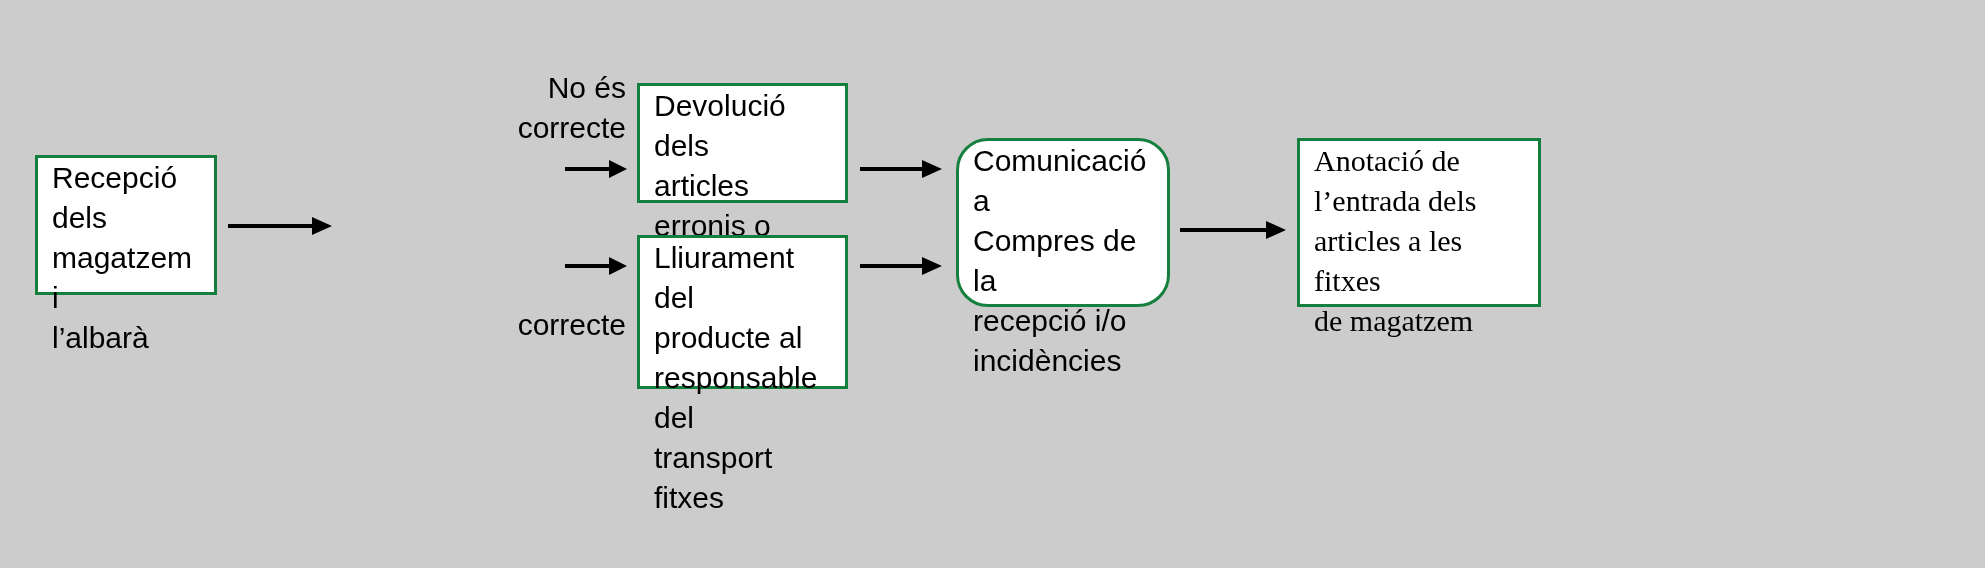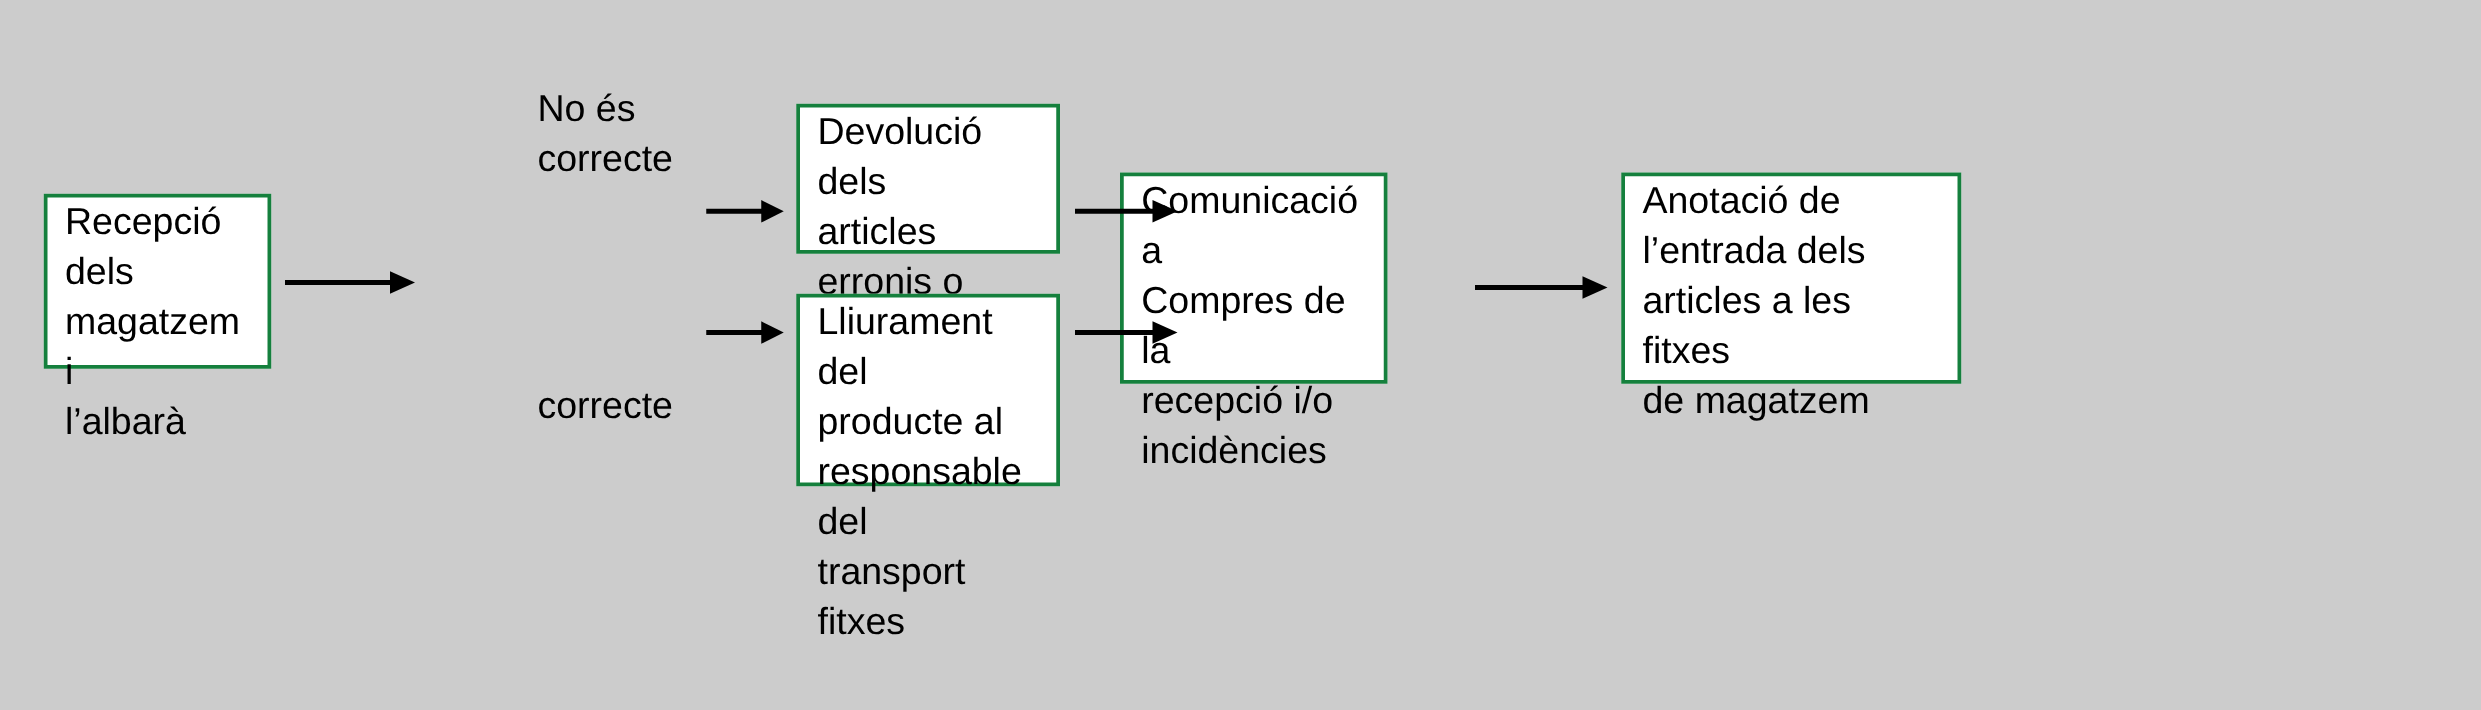--- a/index.html
+++ b/index.html
@@ -34,39 +34,39 @@
     padding: 0 14px;
     white-space: pre-line;
     text-align: left;
   }
   .edge-label {
     position: absolute;
     font-size: 30px;
     line-height: 40px;
     color: #000000;
     white-space: pre-line;
-    text-align: left;
+    text-align: right;
   }
   .arrow {
     position: absolute;
     height: 24px;
     display: block;
   }
   .arrow svg {
     display: block;
     overflow: visible;
   }
 
   
   #node-reception      { left: 35px;   top: 155px; width: 182px; height: 140px; }
   #node-check          { left: 342px;  top: 138px; width: 213px; height: 168px; }
   #node-return         { left: 637px;  top: 83px;  width: 211px; height: 120px; }
   #node-delivery       { left: 637px;  top: 235px; width: 211px; height: 154px; }
-  #node-communication  { left: 896px;  top: 138px; width: 214px; height: 169px; }
-  #node-annotation     { left: 1297px; top: 138px; width: 272px; height: 169px; }
+  #node-communication  { left: 956px;  top: 138px; width: 214px; height: 169px; border-radius: 32px; }
+  #node-annotation     { left: 1297px; top: 138px; width: 244px; height: 169px; font-family: Liberation Serif, serif; }
 
   
   #arrow-reception-check        { left: 228px;  top: 214px; width: 104px; }
   #arrow-check-return           { left: 565px;  top: 157px; width: 62px;  }
   #arrow-check-delivery         { left: 565px;  top: 254px; width: 62px;  }
   #arrow-return-communication   { left: 860px;  top: 157px; width: 82px;  }
   #arrow-delivery-communication { left: 860px;  top: 254px; width: 82px;  }
   #arrow-communication-annot    { left: 1180px; top: 218px; width: 106px; }
 
   

